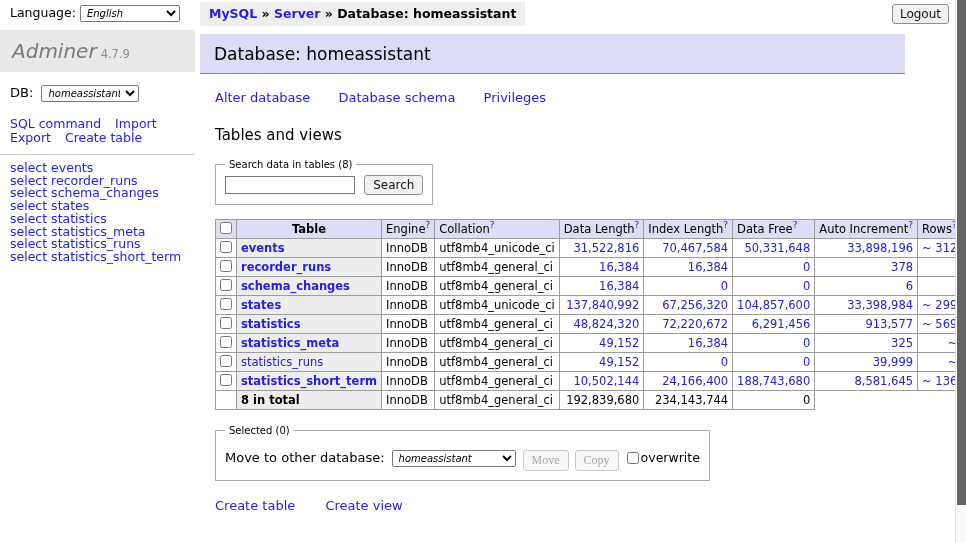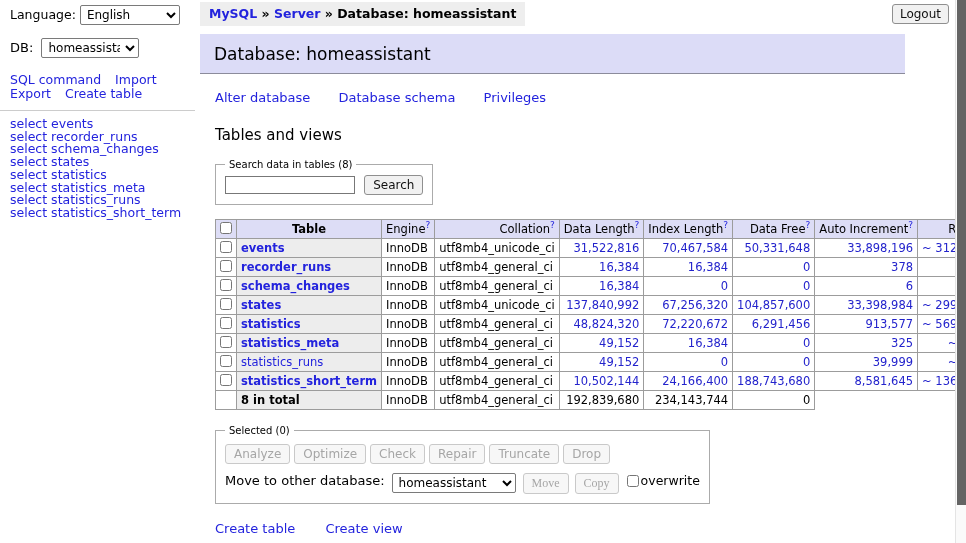--- a/index.html
+++ b/index.html
@@ -8,22 +8,22 @@
     width:966px; height:543px; overflow:hidden; position:relative;
     background:#fff; color:#000;
     font-family:"DejaVu Sans","Liberation Sans",sans-serif; font-size:13px;
   }
   a { color:#2323dd; text-decoration:none; cursor:pointer; }
 
   
   .sidebar { position:absolute; left:0; top:0; width:195px; }
   .lang-row { margin:5px 0 0 10px; font-size:12.5px; white-space:nowrap; }
   select {
-    font-family:"DejaVu Sans","Liberation Sans",sans-serif; font-size:12px;
-    border:1px solid #7a7a7a; background:#fff; padding:1px 2px; border-radius:2px;
+    font-family:"DejaVu Sans","Liberation Sans",sans-serif; font-size:10px;
+    border:1px solid #7a7a7a; background:#fff; padding:1px 2px; border-radius:2px;font-style:italic;
   }
   .lang-row select { width:100px; }
   h1 {
     margin:8px 0 0; background:#e9e9e9; padding:9px 12px;
     font-size:20px; font-weight:normal; font-style:italic; color:#797979;
   }
   h1 .ver { font-size:11.5px; font-style:normal; color:#8a8a8a; margin-left:4px; }
   .db-row { margin:13px 0 0 10px; font-size:13px; }
   .db-row select { width:98px; margin-left:4px; }
   .sb-links { margin:15px 0 0 10px; font-size:12.5px; line-height:14px; width:170px; }
@@ -53,21 +53,21 @@
   button {
     font-family:"DejaVu Sans","Liberation Sans",sans-serif; font-size:12px;
     background:#f1f1f1; border:1px solid #8f8f8f; border-radius:3px;
     padding:2px 8px; color:#111; cursor:pointer;
   }
   button.disabled { color:#a6a6a6; background:#f7f7f7; border-color:#c9c9c9; cursor:default; }
 
   
   table { border-collapse:collapse; margin-top:14px; font-size:11.5px; }
   th, td { border:1px solid #9c9c9c; padding:2px 4px; height:17px; white-space:nowrap; }
-  thead th { background:#ddddf6; font-weight:normal; text-align:right; }
+  thead th { background:#ddddf6; font-weight:normal; text-align:left; }
   thead th.tbl-head { font-weight:bold; text-align:center; }
   tbody th { background:#ededed; text-align:left; font-weight:bold; }
   td.chk, th.chk { text-align:center; padding:1px 2px; }
   td.num { text-align:right; }
   td.num a { color:#2323cc; }
   td.num.plain { color:#000; }
   sup.help { font-size:9px; line-height:0; }
   input[type="checkbox"] { width:12px; height:12px; margin:1px 2px; }
 
   .sel-btn-row { margin:3px 0 0; }
@@ -89,20 +89,23 @@
 <body>
 
 <div class="sidebar">
   <p class="lang-row">
     <span>Language:</span>
     <select>
       <option>English</option>
     </select>
   </p>
 
+  <h1>
+    <span>Adminer</span><span class="ver">4.7.9</span>
+  </h1>
 
   <p class="db-row">
     <span>DB:</span>
     <select>
       <option>homeassistant</option>
     </select>
   </p>
 
   <p class="sb-links">
     <a>SQL command</a><a>Import</a><br>
@@ -261,21 +264,20 @@
             <td>utf8mb4_general_ci</td>
             <td class="num plain">192,839,680</td>
             <td class="num plain">234,143,744</td>
             <td class="num plain">0</td>
           </tr>
         </tbody>
     </table>
 
     <fieldset class="selected-fs">
       <legend>Selected (0)</legend>
-      <div class="sel-btn-row"><button class="disabled">Analyze</button><button class="disabled">Optimize</button><button class="disabled">Check</button><button class="disabled">Repair</button><button class="disabled">Truncate</button><button class="disabled">Drop</button></div>
       <div class="move-row">
         <span>Move to other database:</span>
         <select>
           <option>homeassistant</option>
         </select>
         <button class="disabled">Move</button>
         <button class="disabled">Copy</button>
         <label class="ovw-label">
           <input type="checkbox" style="">
           <span>overwrite</span>

